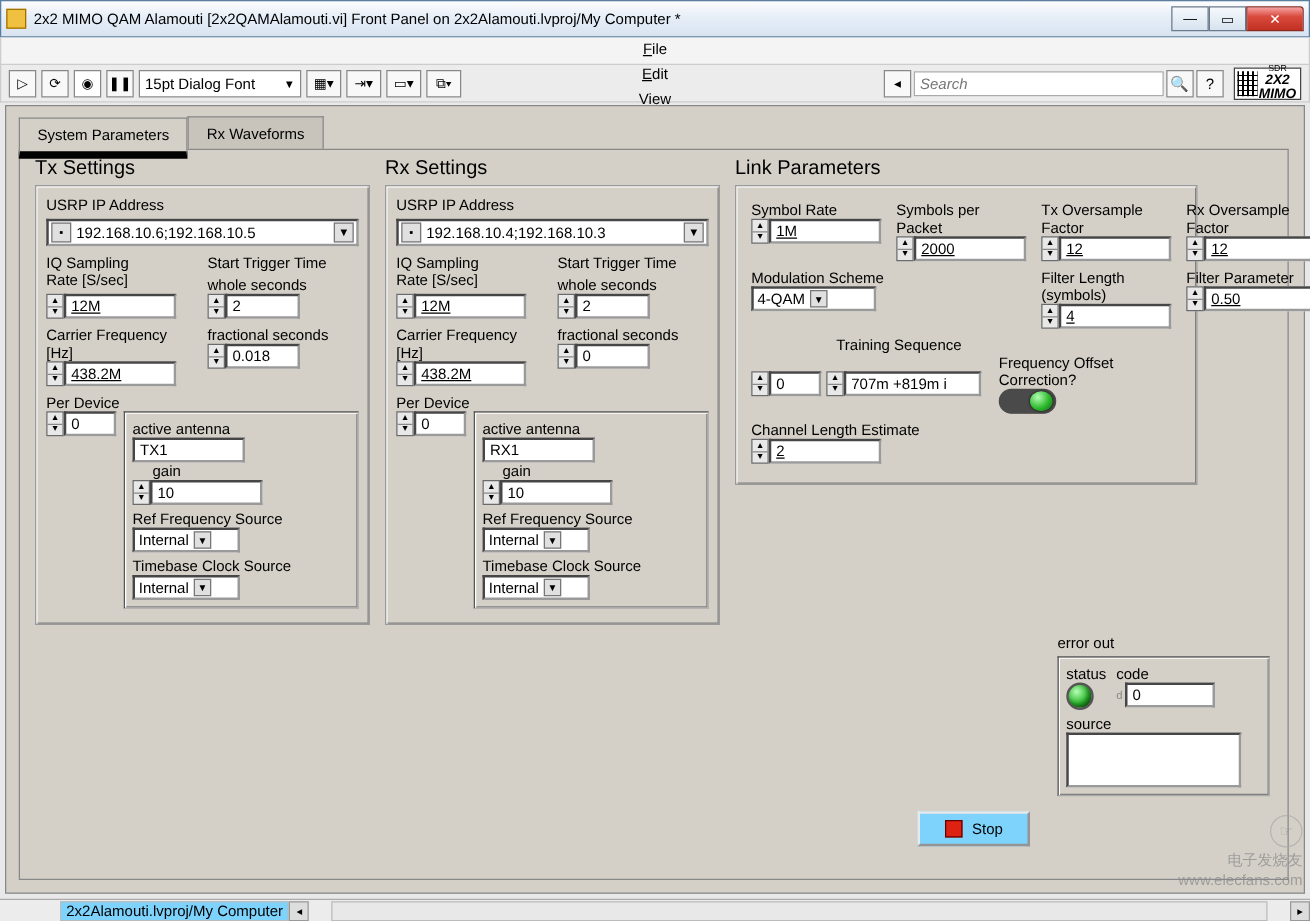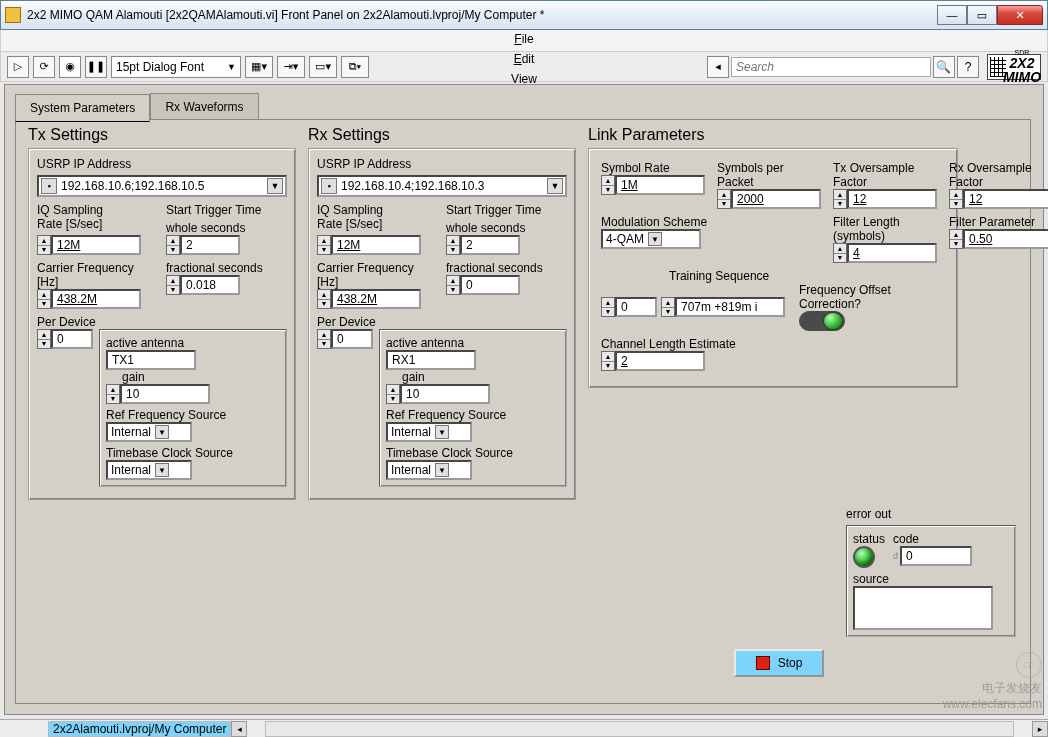--- a/index.html
+++ b/index.html
@@ -22,27 +22,27 @@
 .tbtn { width: 22px; height: 22px; border:1px solid #888; background:#f8f8f8; display:flex; align-items:center; justify-content:center; font-size:11px; }
 .tbtn.tall { width:28px; }
 .font-sel { height: 22px; border:1px solid #888; background:#fff; padding:0 4px; display:flex; align-items:center; min-width:130px; }
 .font-sel .arrow { margin-left:auto; font-size:9px; }
 .search { margin-left:auto; display:flex; align-items:center; gap:2px; }
 .search input { width: 200px; height: 20px; border:1px solid #aaa; background:#fff; padding:0 4px; font-style:italic; color:#888; }
 .sicon { width:22px; height:22px; border:1px solid #888; background:#f8f8f8; display:flex; align-items:center; justify-content:center; }
 .logo { margin-left:6px; width:54px; height:26px; border:1px solid #444; background:#fff; display:flex; flex-direction:column; align-items:center; justify-content:center; font-size:8px; line-height:1; position:relative;}
 .logo::before{content:""; position:absolute; left:2px; top:2px; width:16px; height:20px; background:repeating-linear-gradient(0deg,#000 0 1px,transparent 1px 4px),repeating-linear-gradient(90deg,#000 0 1px,transparent 1px 4px);}
 .logo .t1{margin-left:16px; font-size:7px;}
-.logo .t2{margin-left:16px; font-weight:bold; font-style:italic; font-size:14px;}
+.logo .t2{margin-left:16px; font-weight:bold; font-style:italic; font-size:11px;}
 
 
 .panel-area { position:absolute; top: 84px; left: 4px; right: 4px; bottom: 22px; background:#d4d0c8; border:1px solid #888; }
 .tabs { position:absolute; top:8px; left:10px; display:flex; }
 .tab { padding: 6px 14px; background:#d4d0c8; border:1px solid #888; border-bottom:none; position:relative; }
-.tab.active { background:#d4d0c8; z-index:2; top:1px; border-bottom:1px solid #000000;}
+.tab.active { background:#d4d0c8; z-index:2; top:1px; border-bottom:6px solid #000000;}
 .tab.inactive { background:#c8c4bc; }
 .tab-body { position:absolute; top:34px; left:10px; right:12px; bottom:10px; border:1px solid #888; background:#d4d0c8; padding: 4px 6px 6px 6px;}
 
 .section-label { font-size:16px; margin: 2px 0 4px 6px; }
 
 .columns { display:flex; gap:0; height:100%; }
 .col { position:relative; }
 .col.tx { width: 280px; }
 .col.rx { width: 280px; }
 .col.right { flex:1; position:relative; }

